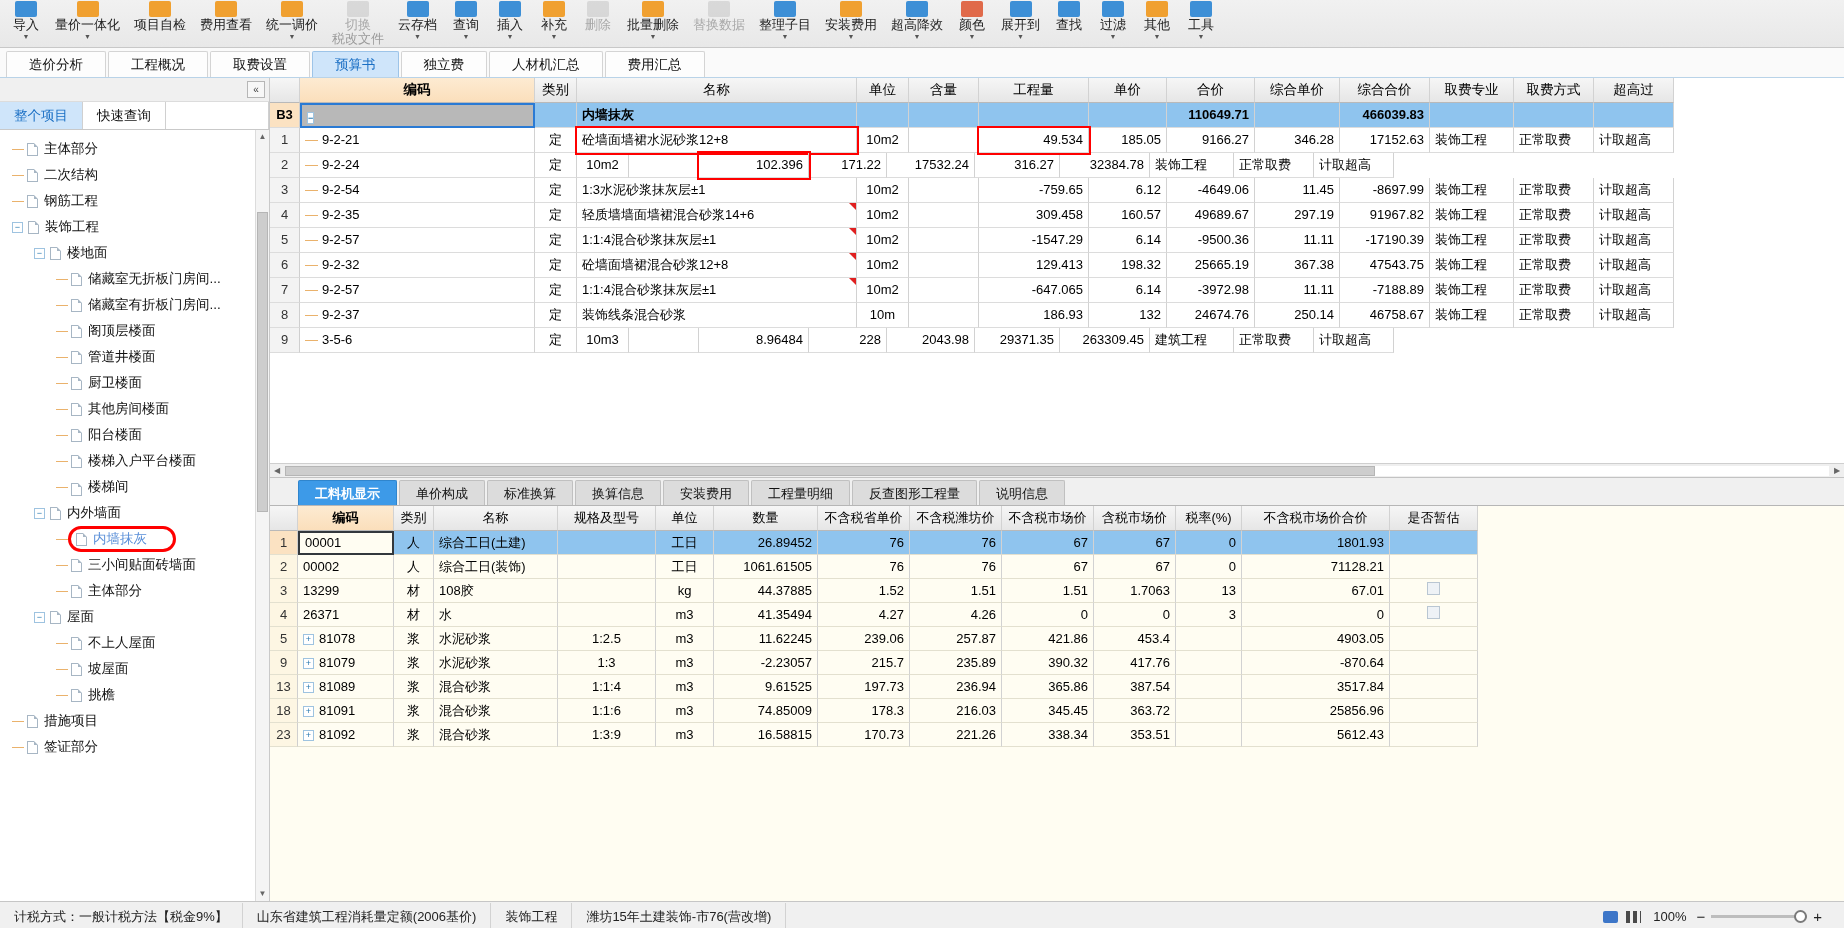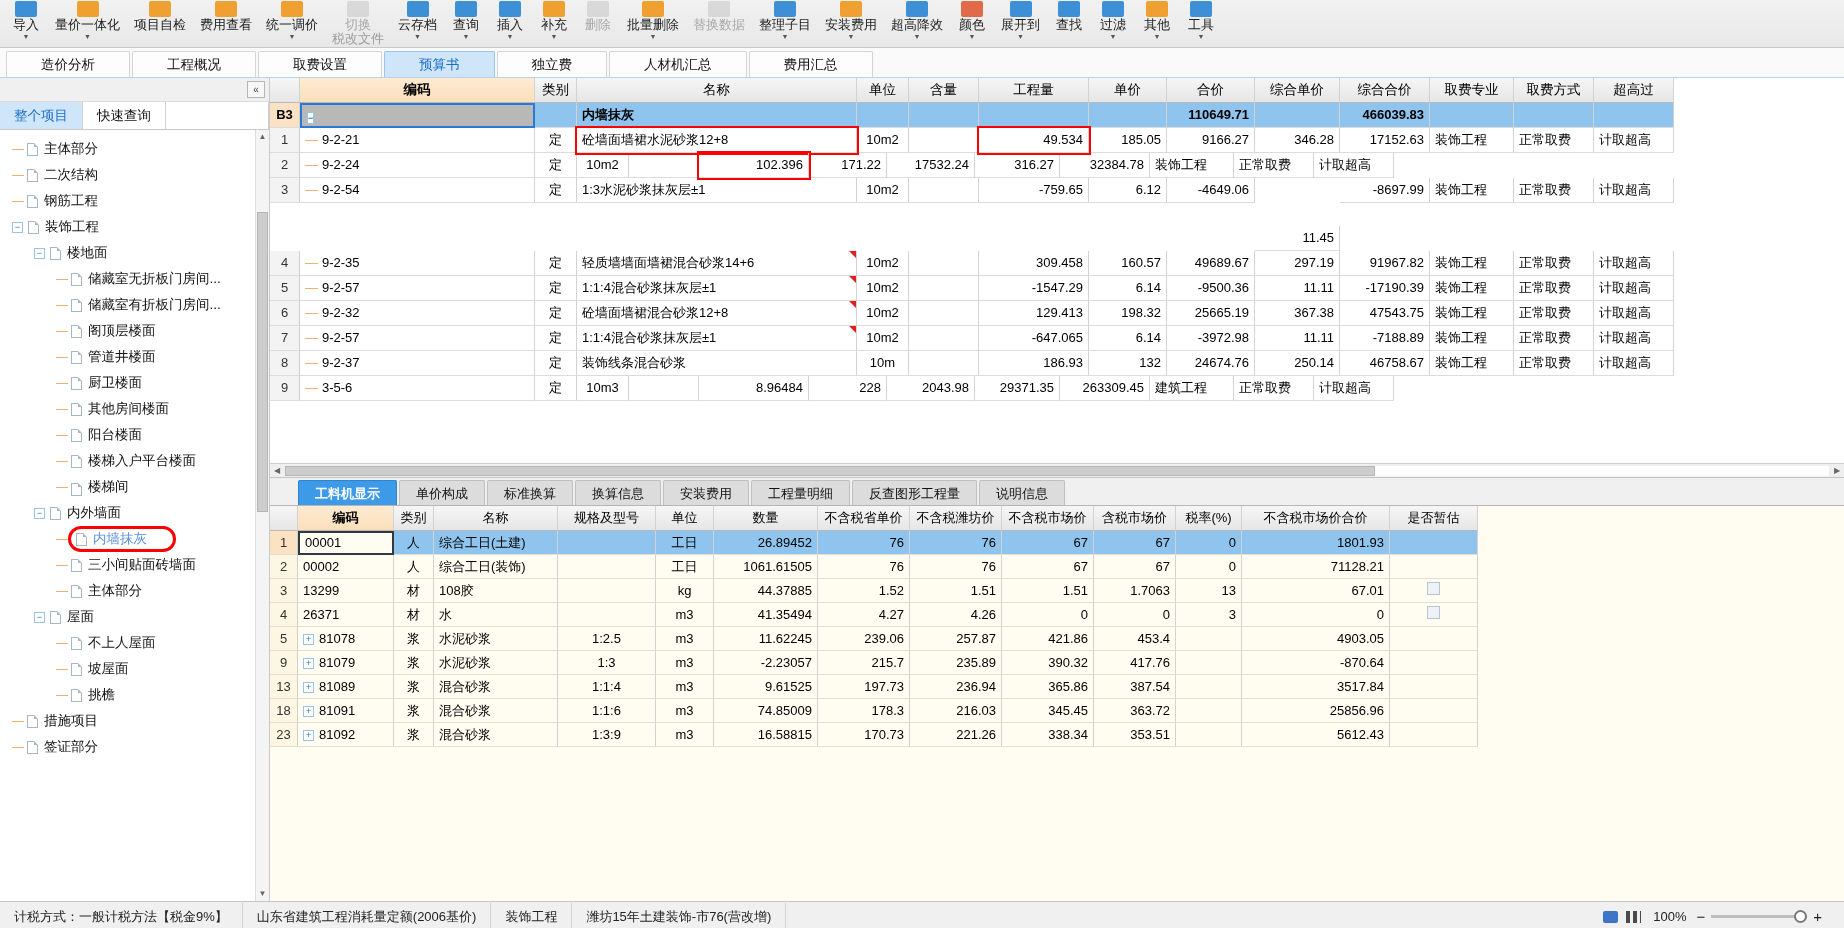--- a/index.html
+++ b/index.html
@@ -30,21 +30,21 @@
   .rb .lbl2{ font-size:13px; line-height:14px; white-space:nowrap; color:#9b9b9b;}
   .rb .car{ font-size:7px; line-height:8px; color:#555; margin-top:1px;}
   .rb.disabled .lbl{ color:#a8a8a8; }
   .rb.disabled .ico{ filter:grayscale(1); opacity:.45;}
   
   #tabstrip{
     height:30px; background:#fafafa; border-bottom:1px solid #b9d3e8;
     display:flex; align-items:flex-end; padding-left:6px;
   }
   .tb{
-    height:26px; line-height:26px; padding:0 34px; font-size:13.5px;
+    height:26px; line-height:26px; padding:0 22px; font-size:13.5px;
     border:1px solid #d4d4d4; border-bottom:none; background:#fdfdfd;
     margin-right:2px; color:#111; cursor:default;
     border-radius:2px 2px 0 0;
   }
   .tb.act{ background:#cfe5fa; color:#1a6fc4; border-color:#9dc4e8; font-weight:normal;}
   
   #body{ display:flex; height:823px; }
   
   #left{ width:270px; border-right:1px solid #c9c9c9; background:#fff; position:relative;}
   #collapsebar{ height:24px; background:#f0f0f0; border-bottom:1px solid #dcdcdc; position:relative;}
@@ -568,21 +568,21 @@
           <div class="urow">
             <div class="gc idx" style="width: 30px;">3</div>
             <div class="gc" style="width: 235px;"><span class="treeline">—</span><span>9-2-54</span></div>
             <div class="gc ctr" style="width: 42px;">定</div>
             <div class="gc" style="width: 280px;">1:3水泥砂浆抹灰层±1</div>
             <div class="gc ctr" style="width: 52px;">10m2</div>
             <div class="gc" style="width: 70px;"></div>
             <div class="gc num" style="width: 110px;">-759.65</div>
             <div class="gc num" style="width: 78px;">6.12</div>
             <div class="gc num" style="width: 88px;">-4649.06</div>
-            <div class="gc num" style="width: 85px; margin-top: 48px;">11.45</div>
+            <div class="gc num" style="width: 85px;">11.45</div>
             <div class="gc num" style="width: 90px;">-8697.99</div>
             <div class="gc" style="width: 84px;">装饰工程</div>
             <div class="gc" style="width: 80px;">正常取费</div>
             <div class="gc" style="width: 80px;">计取超高</div>
           </div>
           <div class="urow">
             <div class="gc idx" style="width: 30px;">4</div>
             <div class="gc" style="width: 235px;"><span class="treeline">—</span><span>9-2-35</span></div>
             <div class="gc ctr" style="width: 42px;">定</div>
             <div class="gc rel corner" style="width: 280px;">轻质墙墙面墙裙混合砂浆14+6</div>

